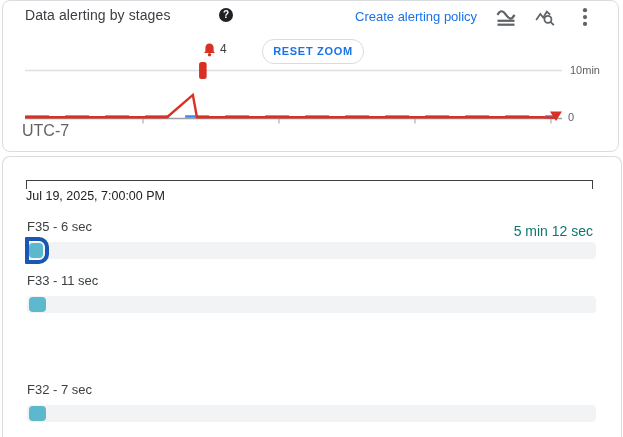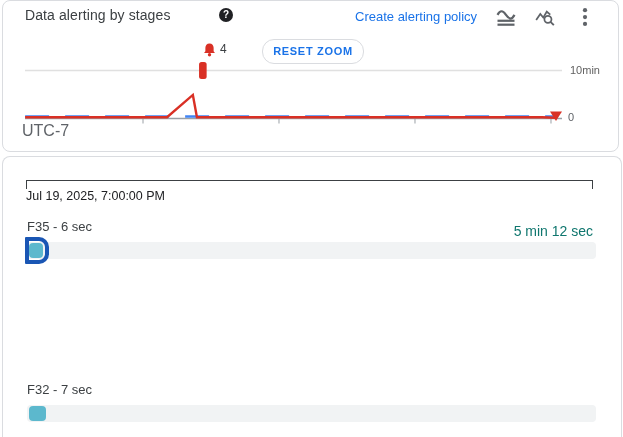--- a/index.html
+++ b/index.html
@@ -112,20 +112,27 @@
   <div class="abs" id="tt-time">Jul 19, 2025, 7:00:00 PM</div>
   <div class="abs" id="tt-duration">5 min 12 sec</div>
 
   <div class="stage-row selected" style="top:219px">
     <div class="stage-label">F35 - 6 sec</div>
     <div class="track">
       <div class="chip" style="width: 14px;"></div>
       <div class="ring"></div>
     </div>
   </div>
+  <div class="stage-row" style="top:273.4px">
+    <div class="stage-label">F33 - 11 sec</div>
+    <div class="track">
+      <div class="chip" style="width: 17px;"></div>
+
+    </div>
+  </div>
   <div class="stage-row" style="top:382.2px">
     <div class="stage-label">F32 - 7 sec</div>
     <div class="track">
       <div class="chip" style="width: 17px;"></div>
 
     </div>
   </div>
 
 </div>
 

